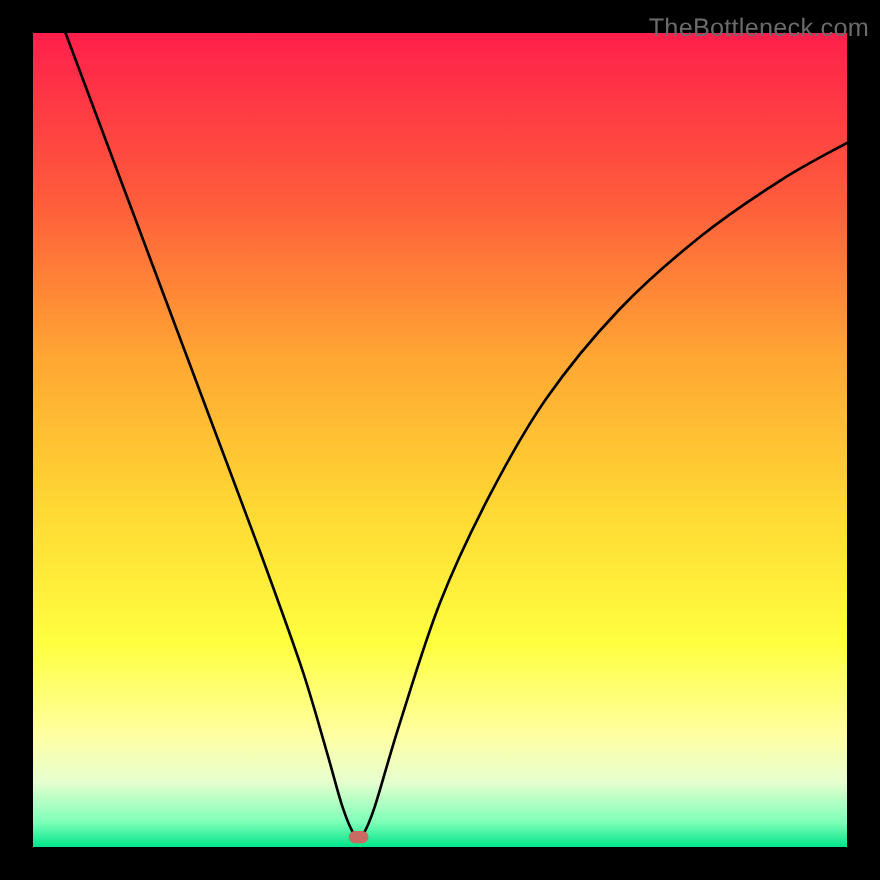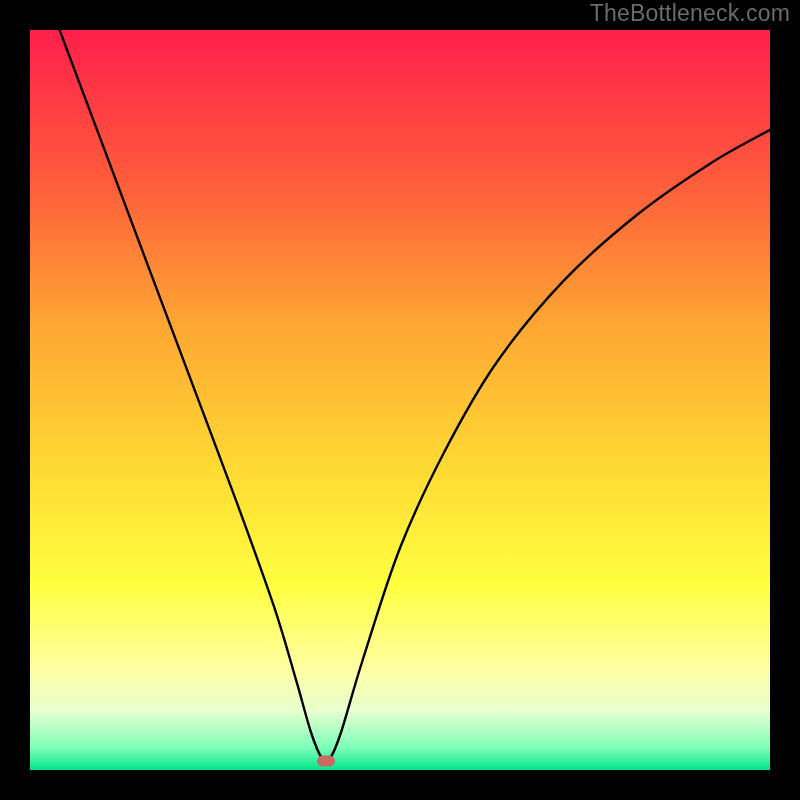--- a/index.html
+++ b/index.html
@@ -23,21 +23,21 @@
     top: 30px;
     width: 740px;
     height: 740px;
   }
   .gradient-bg {
     position: absolute;
     inset: 0;
   }
   .watermark {
     position: absolute;
-    top: 0;
+    top: 12px;
     right: 10px;
     color: #6b6b6b;
     font-size: 23px;
     font-weight: 500;
     letter-spacing: 0.2px;
   }
   svg.curve {
     position: absolute;
     inset: 0;
   }

